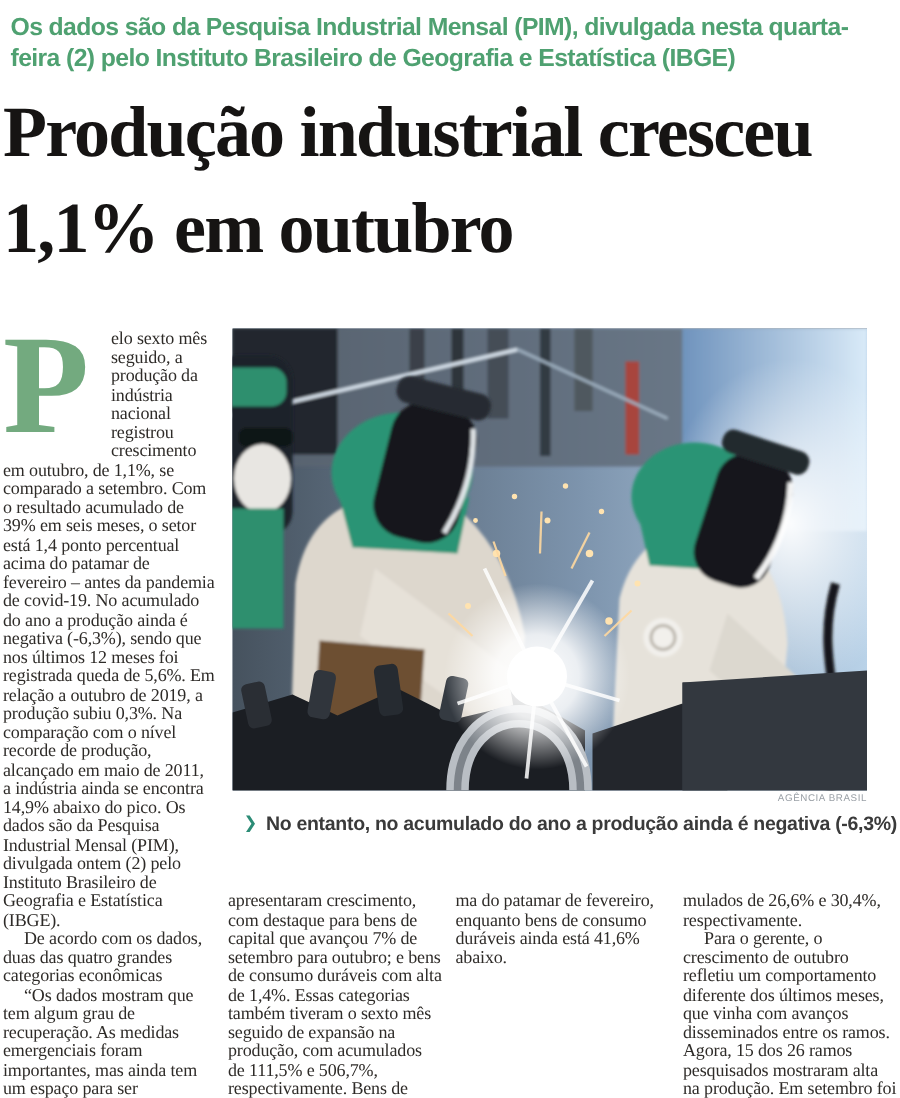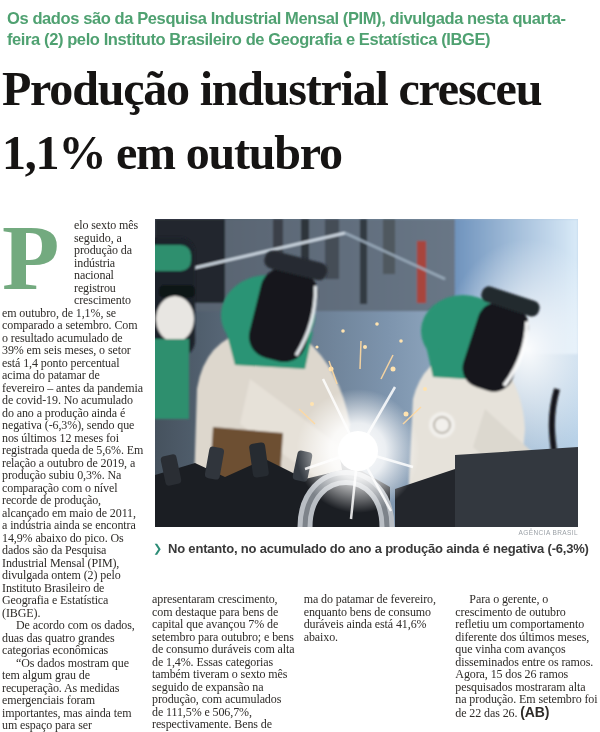--- a/index.html
+++ b/index.html
@@ -39,21 +39,21 @@
   .photo-fig{margin:0;padding:0;}
   .photo-svg{display:block;margin-left:3px;width:423px;height:308px;background:#5d6b7a;}
   .credit{
     margin:2px 0 0 0;padding-right:1px;width:423px;margin-left:3px;
     text-align:right;font-family:"Liberation Sans","DejaVu Sans",sans-serif;
     font-size:6.5px;letter-spacing:0.4px;color:#9aa0a6;text-transform:uppercase;
   }
   .caption{
     margin:5px 0 0 1px;
     font-family:"Liberation Sans","DejaVu Sans",sans-serif;
-    font-weight:bold;font-size:13px;line-height:16px;letter-spacing:-0.2px;color:#3a3a3a;
+    font-weight:bold;font-size:13px;line-height:16px;letter-spacing:-0.2px;color:#3a3a3a;text-align:right;
   }
   .caption .marker{color:#2c8c76;font-size:11px;margin-right:6px;position:relative;top:-1px;}
   
   .cols3{display:flex;gap:9px;margin-top:36px;}
   .cols3 .col{flex:1;min-width:0;}
   .sig{font-family:"Liberation Sans","DejaVu Sans",sans-serif;font-size:14px;font-weight:bold;color:#2e2b28;}
 </style>
 </head>
 <body>
 
@@ -205,19 +205,20 @@
       </figure>
 
       <div class="cols3 bodytext">
         <div class="col">
           <p>apresentaram crescimento, com destaque para bens de capital que avançou 7% de setembro para outubro; e bens de consumo duráveis com alta de 1,4%. Essas categorias também tiveram o sexto mês seguido de expansão na produção, com acumulados de 111,5% e 506,7%, respectivamente. Bens de capital está 3,5% aci-</p>
         </div>
         <div class="col">
           <p>ma do patamar de fevereiro, enquanto bens de consumo duráveis ainda está 41,6% abaixo.</p>
         </div>
         <div class="col">
+          <p>mulados de 26,6% e 30,4%, respectivamente.</p>
           <p class="indent"><span>Para o gerente, o crescimento de outubro refletiu um comportamento diferente dos últimos meses, que vinha com avanços disseminados entre os ramos. Agora, 15 dos 26 ramos pesquisados mostraram alta na produção. Em setembro foi de 22 das 26.</span> <span class="sig">(AB)</span></p>
         </div>
       </div>
 
     </div>
   </div>
 </div>
 
 </body></html>

